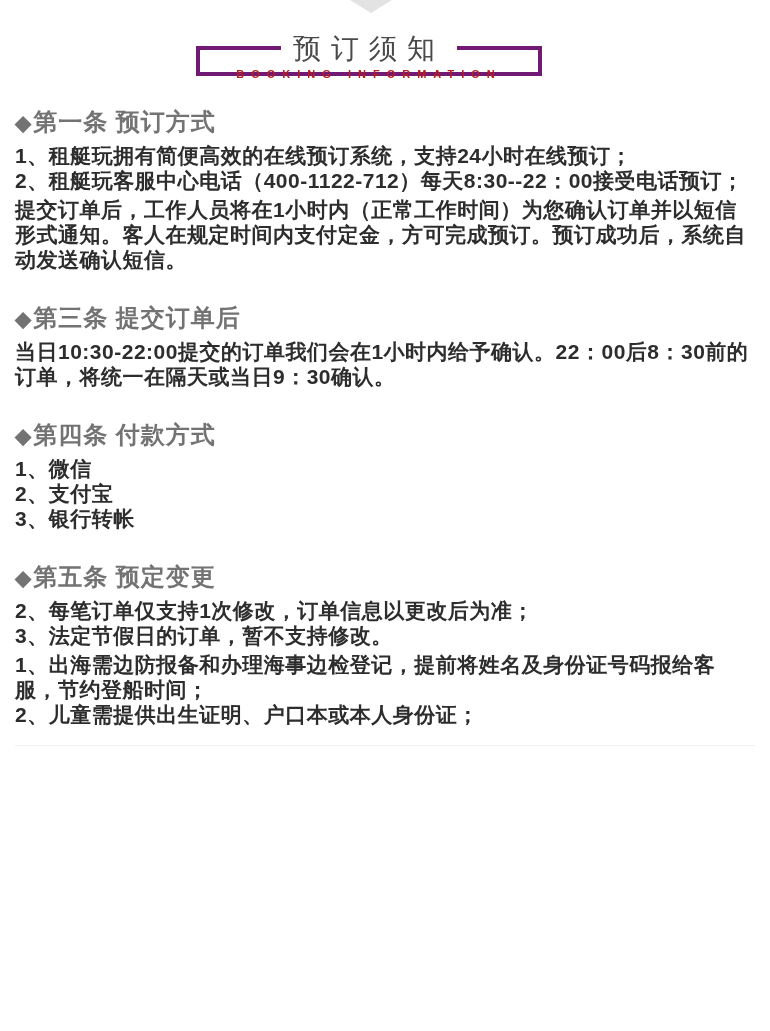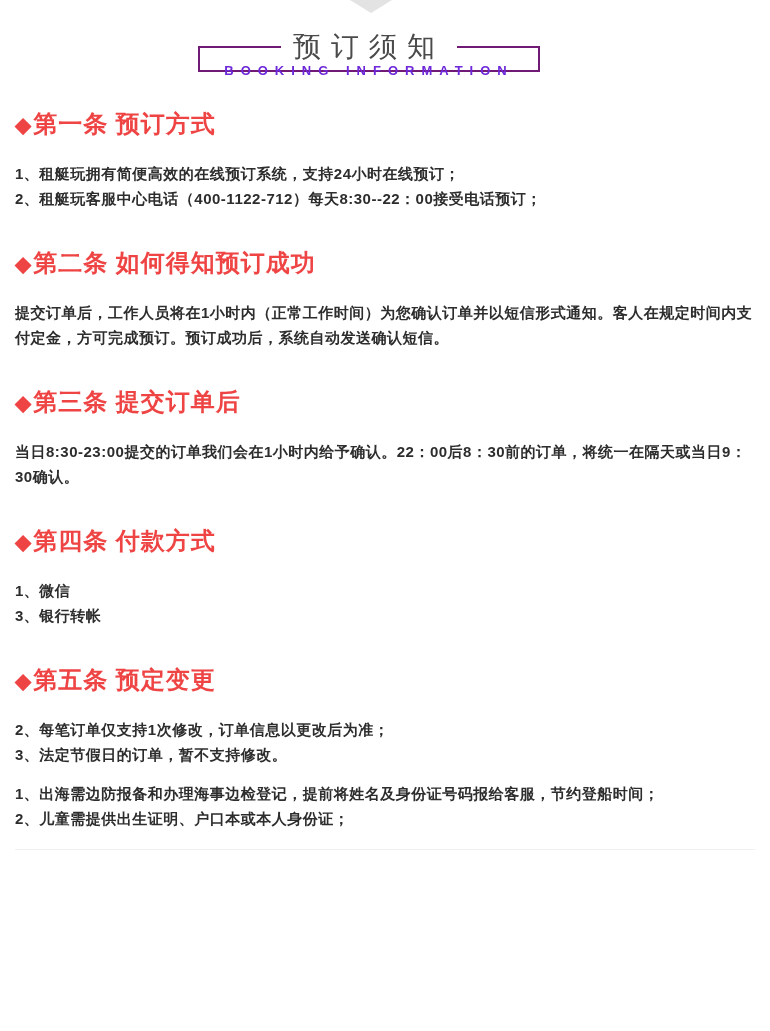--- a/index.html
+++ b/index.html
@@ -33,64 +33,64 @@
     left: -14px;
   }
 
   
   .header-box {
     position: relative;
     width: 338px;
     height: 22px;
     margin: 33px auto 0;
     left: -16px;
-    border: 2px solid #701a75;
+    border: 4px solid #701a75;
   }
   .title {
     position: absolute;
     top: -20px;
     left: 50%;
     transform: translateX(-50%);
     margin: 0;
     background: #ffffff;
     padding: 0 12px;
     font-size: 28px;
     font-weight: normal;
     letter-spacing: 10px;
     white-space: nowrap;
     color: #4a4a4a;
   }
   .subtitle {
     position: absolute;
     bottom: -8px;
     left: 50%;
     transform: translateX(-50%);
-    font-size: 13px;
+    font-size: 11px;
     font-weight: bold;
     letter-spacing: 7px;
     white-space: nowrap;
-    color: #6d28d9;
+    color: #b91c1c;
   }
 
   
   .sec-heading {
     margin: 30px 0 0 0;
     font-size: 24px;
-    line-height: 44px;
+    line-height: 32px;
     font-weight: bold;
-    color: #ef4444;
+    color: #737373;
     letter-spacing: 1px;
   }
   .sec-heading .diamond {
     font-size: 21px;
     margin-right: 1px;
   }
   .sec-body {
-    margin: 14px 0 0 0;
-    font-size: 15px;
+    margin: 4px 0 0 0;
+    font-size: 21px;
     line-height: 25px;
     font-weight: bold;
     color: #2d2d2d;
     letter-spacing: 0.5px;
   }
   ul.sec-body {
     list-style: none;
     padding: 0;
   }
   ul.sec-body li {
@@ -118,33 +118,33 @@
 
   <section>
     <h2 class="sec-heading"><span class="diamond">◆</span><span>第一条 预订方式</span></h2>
     <ul class="sec-body">
       <li>1、租艇玩拥有简便高效的在线预订系统，支持24小时在线预订；</li>
       <li>2、租艇玩客服中心电话（400-1122-712）每天8:30--22：00接受电话预订；</li>
     </ul>
   </section>
 
   <section>
-    <h2 class="sec-heading"><span class="diamond">◆</span><span>第二条 如何得知预订成功</span></h2>
     <p class="sec-body">提交订单后，工作人员将在1小时内（正常工作时间）为您确认订单并以短信形式通知。客人在规定时间内支付定金，方可完成预订。预订成功后，系统自动发送确认短信。</p>
   </section>
 
   <section>
     <h2 class="sec-heading"><span class="diamond">◆</span><span>第三条 提交订单后</span></h2>
-    <p class="sec-body">当日8:30-23:00提交的订单我们会在1小时内给予确认。22：00后8：30前的订单，将统一在隔天或当日9：30确认。</p>
+    <p class="sec-body">当日10:30-22:00提交的订单我们会在1小时内给予确认。22：00后8：30前的订单，将统一在隔天或当日9：30确认。</p>
   </section>
 
   <section>
     <h2 class="sec-heading"><span class="diamond">◆</span><span>第四条 付款方式</span></h2>
     <ul class="sec-body">
       <li>1、微信</li>
+      <li>2、支付宝</li>
       <li>3、银行转帐</li>
     </ul>
   </section>
 
   <section>
     <h2 class="sec-heading"><span class="diamond">◆</span><span>第五条 预定变更</span></h2>
     <ul class="sec-body">
       <li>2、每笔订单仅支持1次修改，订单信息以更改后为准；</li>
       <li>3、法定节假日的订单，暂不支持修改。</li>
     </ul>

